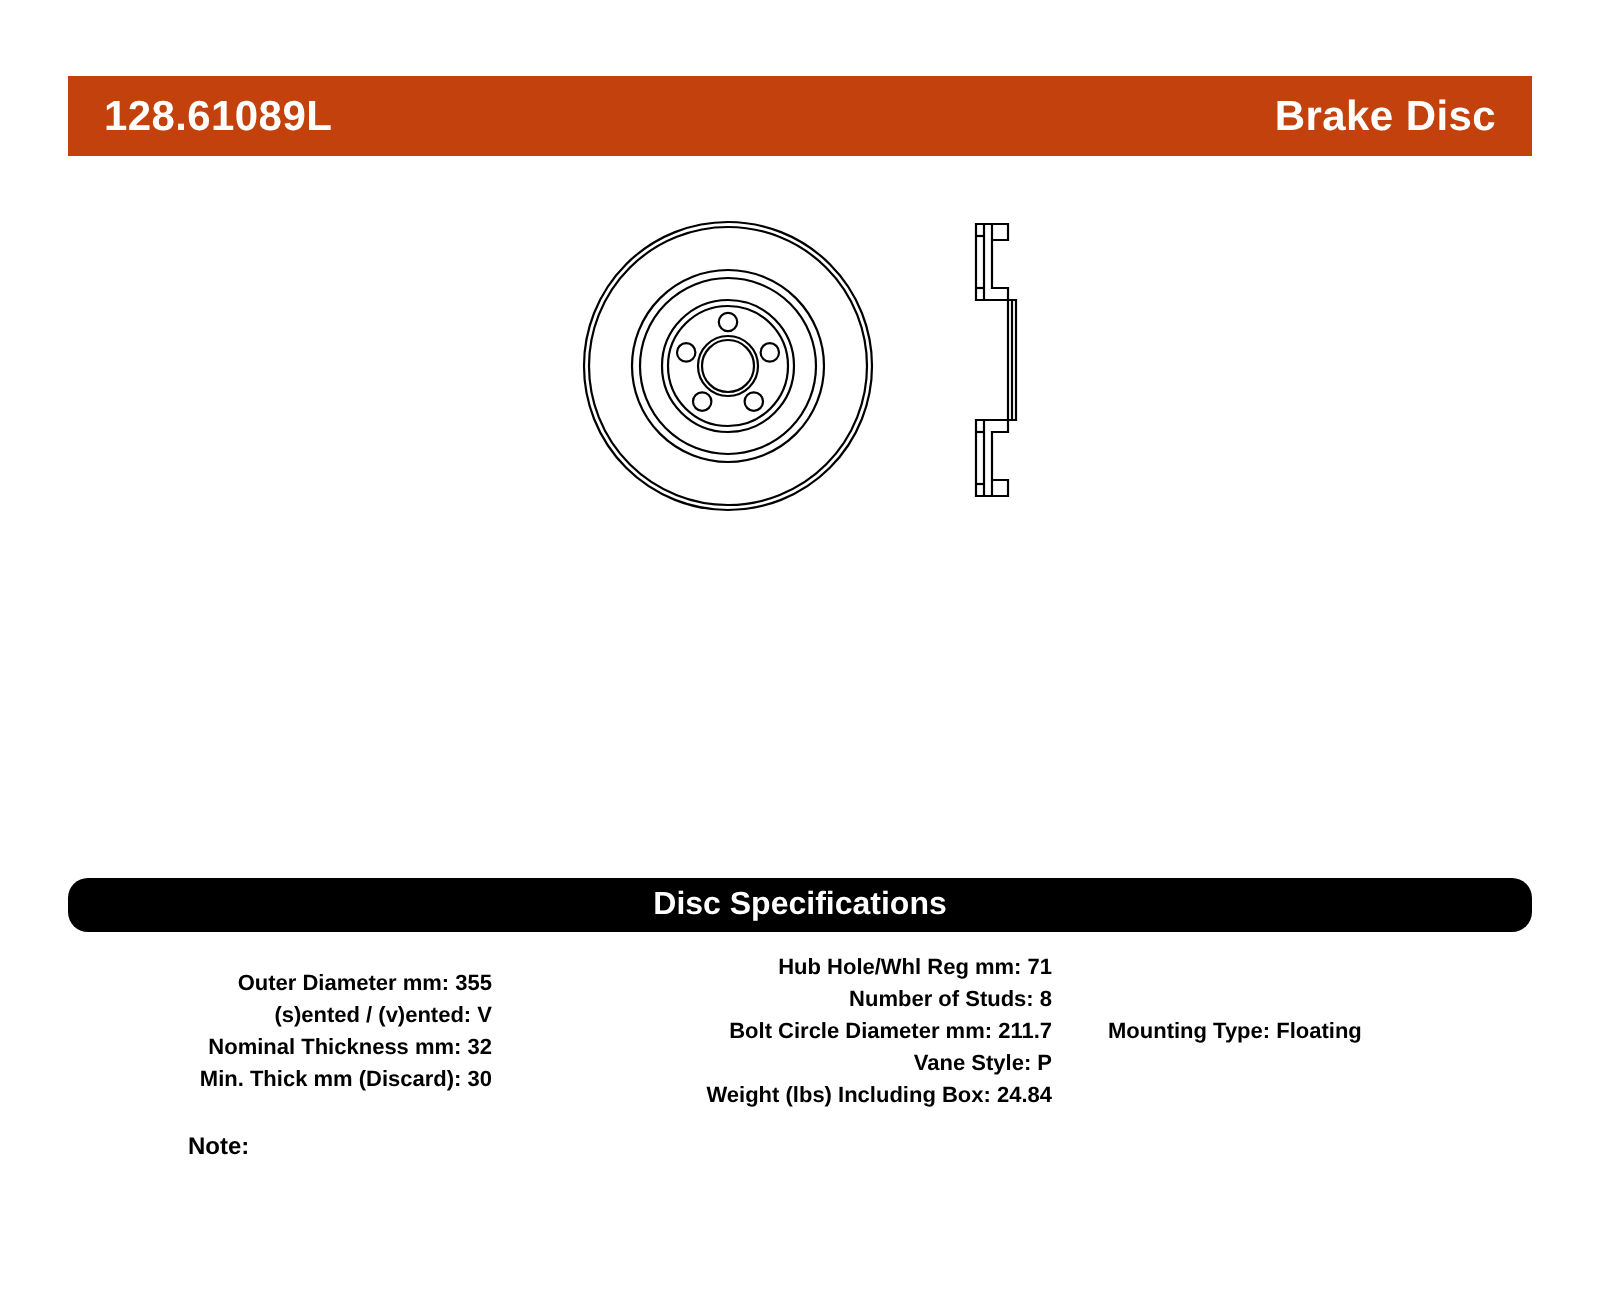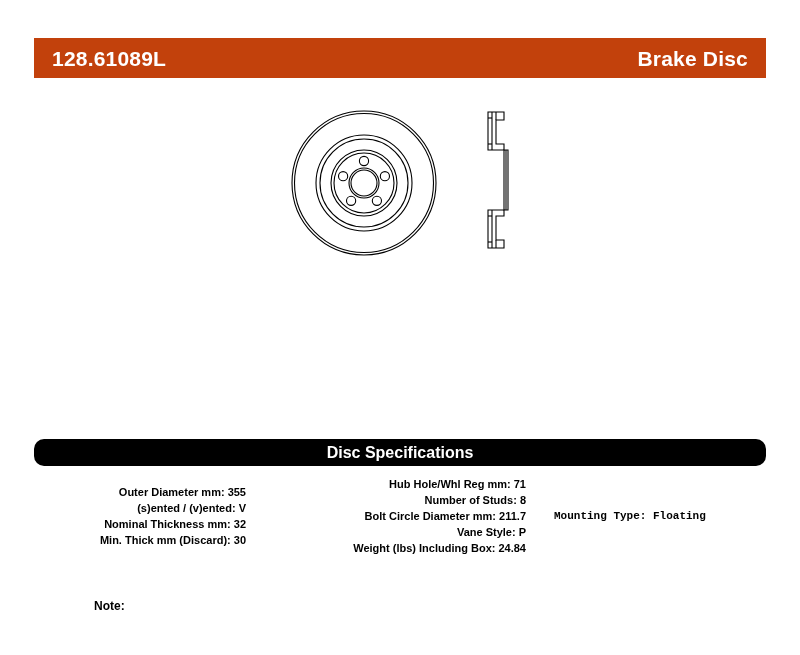--- a/index.html
+++ b/index.html
@@ -104,33 +104,32 @@
   }
   .spec-col-mid {
     width: 280px;
     text-align: right;
     padding-right: 14px;
   }
   .spec-col-right {
     width: 250px;
     text-align: left;
     padding-left: 14px;
-    font-family: Liberation Mono, monospace;
   }
   .spec-line {
     font-size: 11px;
     font-weight: bold;
     line-height: 16px;
     white-space: nowrap;
   }
 
   .note-row {
     position: absolute;
     left: 34px;
-    top: 596px;
+    top: 564px;
     width: 500px;
   }
   .note-label {
     font-size: 12px;
     font-weight: bold;
     margin-left: 60px;
   }
 </style>
 </head>
 <body>

